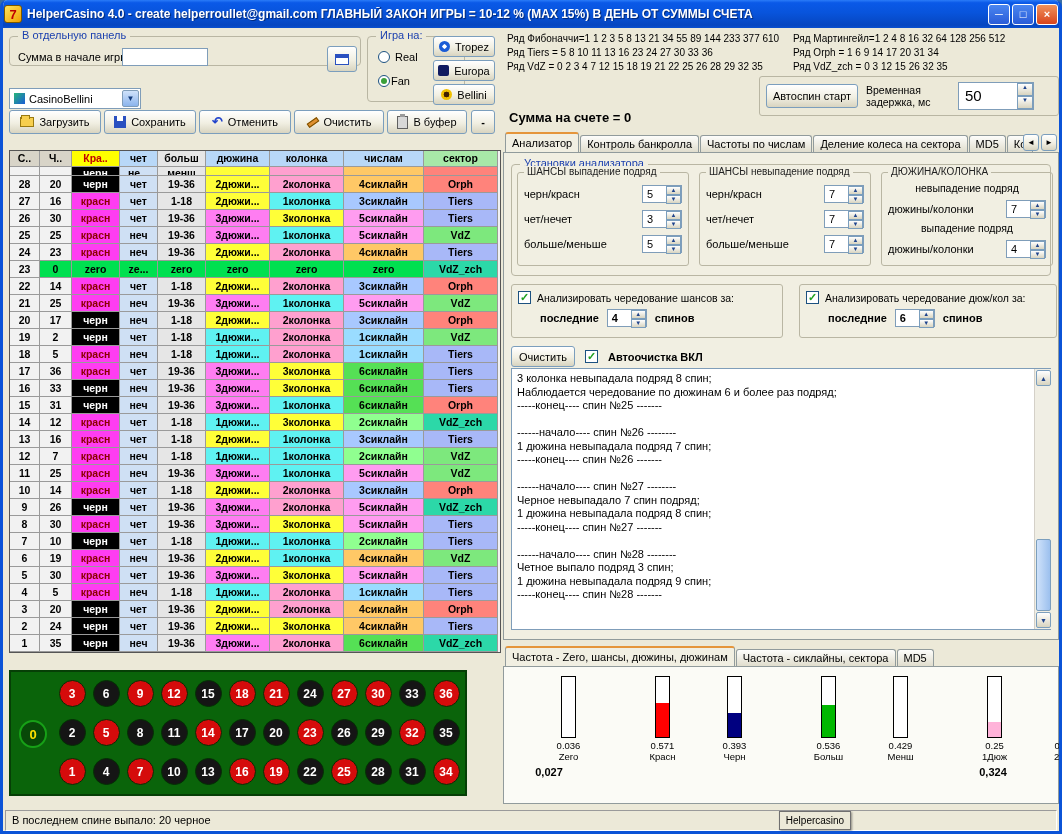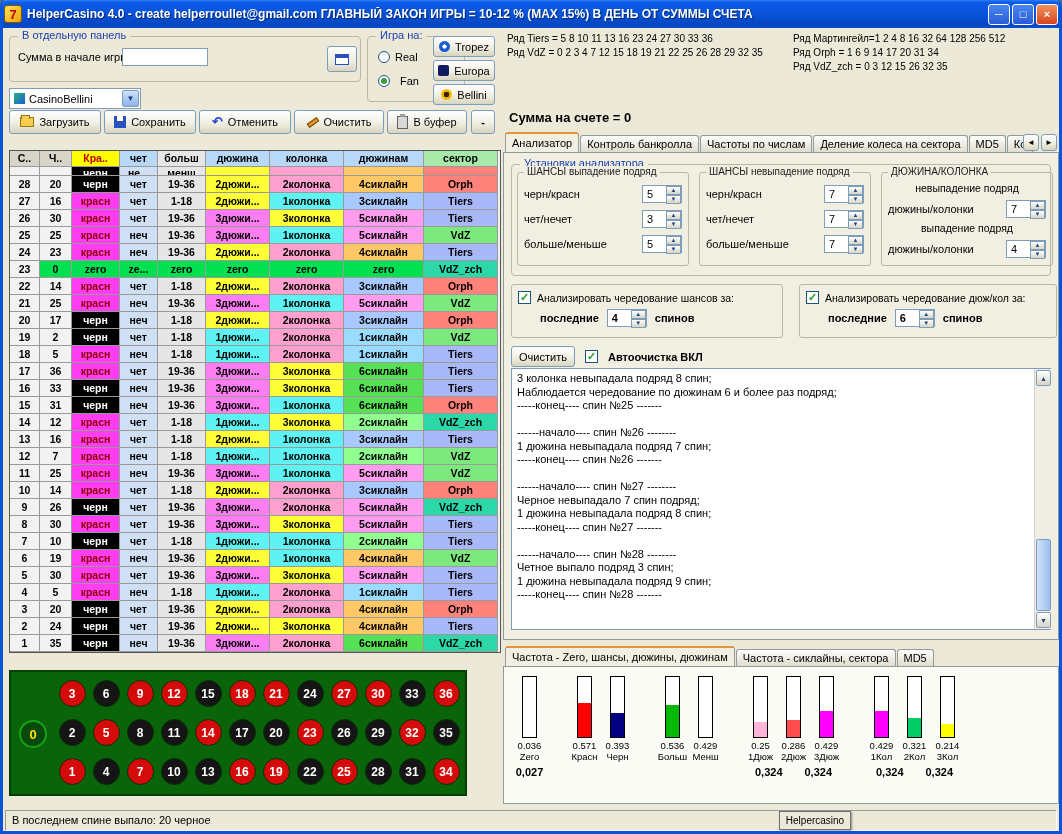--- a/index.html
+++ b/index.html
@@ -118,21 +118,21 @@
       padding:3px 20px 3px 5px; }
   .vscroll { position:absolute; right:0; top:0; bottom:0; width:17px; background:#f0eee4; border-left:1px solid #d4d0c8; }
   .sarrow { position:absolute; left:1px; width:15px; height:16px; font-size:7px; text-align:center; line-height:15px;
       background:linear-gradient(#fff,#d8d4c0); border:1px solid #7b9ebd; border-radius:2px; color:#20448c;}
   .sthumb { position:absolute; left:1px; width:15px; height:72px; bottom:18px;
       background:linear-gradient(90deg,#cfe2fa,#9cc0ee); border:1px solid #7b9ebd; border-radius:2px; }
   
   .chartwrap { position:absolute; left:10px; top:30px; right:4px; display:flex; gap:22px; }
   .cgroup { display:flex; flex-direction:column; }
   .cbars { display:flex; }
-  .cbarcol { width:33px; display:flex; flex-direction:column; align-items:center; }
+  .cbarcol { width:33px; display:flex; flex-direction:column; align-items:center;margin-left:39px; }
   .cbar { width:15px; height:62px; border:1px solid #000; background:#fff; display:flex; flex-direction:column; justify-content:flex-end; }
   .cfill { width:100%; }
   .cval { font-size:9.5px; margin-top:2px; white-space:nowrap; }
   .clab { font-size:9.5px; white-space:nowrap; }
   .cbot { display:flex; justify-content:space-around; font-size:11px; font-weight:bold; margin-top:4px; }
   
   .statusbar { position:absolute; left:2px; top:810px; width:1052px; height:21px; background:#ece9d8;
       border:1px solid; border-color:#9a9a9a #fff #fff #9a9a9a; font-size:11px; line-height:19px; padding-left:6px; }
   .chip { position:absolute; left:776px; top:811px; width:72px; height:19px; background:#ece9d8;
       border:1px solid #707070; box-shadow:1px 1px 2px rgba(0,0,0,.4); font-size:10px; text-align:center; line-height:17px; }
@@ -145,36 +145,36 @@
   <div class="titlebar">
     <div class="app-icon"><span>7</span></div>
     <div class="title-text">HelperCasino 4.0 - create helperroullet@gmail.com ГЛАВНЫЙ ЗАКОН ИГРЫ = 10-12 % (MAX 15%) В ДЕНЬ ОТ СУММЫ СЧЕТА</div>
     <div class="winbtns">
       <div class="winbtn">─</div>
       <div class="winbtn">□</div>
       <div class="winbtn close">×</div>
     </div>
   </div>
 
-  <div class="groupbox" style="left:6px;top:36px;width:352px;height:46px;">
+  <div class="groupbox" style="left:6px;top:36px;width:352px;height:30px;">
     <div class="groupcap">В отдельную панель</div>
     <span class="lbl" style="position:absolute;left:8px;top:14px;">Сумма в начале игры</span>
     <input class="txtinput" style="position: absolute; left: 112px; top: 11px; width: 86px; height: 18px;" value="">
   </div>
   <div class="xpbtn detach-btn">
       <span class="detach-ico"></span>
     </div>
 
   <div class="groupbox" style="left:364px;top:36px;width:98px;height:66px;">
     <div class="groupcap">Игра на:</div>
     <div style="position:absolute;left:10px;top:14px;display:flex;align-items:center;gap:5px;">
       <span class="radio"></span>
       <span class="lbl">Real</span>
     </div>
-    <div style="position:absolute;left:10px;top:38px;display:flex;align-items:center;gap:10px;text-align:right;">
+    <div style="position:absolute;left:10px;top:38px;display:flex;align-items:center;gap:1px;text-align:right;">
       <span class="radio">
           <span class="dot"></span>
         </span>
       <span class="lbl">Fan</span>
     </div>
   </div>
 
   <div class="xpbtn" style="position:absolute;left:430px;top:36px;width:62px;height:21px;">
     <span class="ico-dot" style="background:radial-gradient(circle,#fff 25%,#1a5cd6 30%);"></span>
     <span>Tropez</span>
@@ -210,42 +210,54 @@
     <span class="ico-brush"></span>
       <span>Очистить</span>
   </div>
   <div class="xpbtn toolbar-btn" style="left:384px;width:80px;">
     <span class="ico-clip"></span>
       <span>В буфер</span>
   </div>
   <div class="xpbtn toolbar-btn" style="left:468px;width:24px;font-weight:bold;">-</div>
 
   <div style="position:absolute;left:504px;top:32px;">
+      <div class="series-line">Ряд Фибоначчи=1 1 2 3 5 8 13 21 34 55 89 144 233 377 610</div>
       <div class="series-line">Ряд Tiers = 5 8 10 11 13 16 23 24 27 30 33 36</div>
       <div class="series-line">Ряд VdZ = 0 2 3 4 7 12 15 18 19 21 22 25 26 28 29 32 35</div>
     </div>
   <div style="position:absolute;left:790px;top:32px;">
       <div class="series-line">Ряд Мартингейл=1 2 4 8 16 32 64 128 256 512</div>
       <div class="series-line">Ряд Orph = 1 6 9 14 17 20 31 34</div>
       <div class="series-line">Ряд VdZ_zch = 0 3 12 15 26 32 35</div>
     </div>
 
+  <div class="autospin">
+    <div class="xpbtn" style="width:92px;height:24px;">Автоспин старт</div>
+    <div class="lbl" style="width:84px;font-size:10.5px;line-height:12px;">Временная задержка, мс</div>
+    <div class="delay-input">
+      <span class="delay-val">50</span>
+      <span class="spinbtns" style="width:16px;">
+        <span class="spinbtn">▲</span>
+        <span class="spinbtn">▼</span>
+      </span>
+    </div>
+  </div>
 
   <div style="position:absolute;left:506px;top:110px;font-size:13px;font-weight:bold;">Сумма на счете = 0</div>
 
   <div class="htable">
     <div class="hrow">
         <div class="hcell hcell-spin">С..</div>
         <div class="hcell hcell-num">Ч..</div>
         <div class="hcell hcell-color">Кра..</div>
         <div class="hcell hcell-parity">чет</div>
         <div class="hcell hcell-range">больш</div>
         <div class="hcell hcell-dozen">дюжина</div>
         <div class="hcell hcell-column">колонка</div>
-        <div class="hcell hcell-sixline">дюжинам</div>
+        <div class="hcell hcell-sixline">числам</div>
         <div class="hcell hcell-sector">сектор</div>
       </div>
     <div class="partialrow">
         <div class="tcell" style="background: rgb(242, 242, 242);"></div>
         <div class="tcell" style="background: rgb(242, 242, 242);"></div>
         <div class="tcell" style="background: rgb(0, 0, 0); color: rgb(255, 255, 255);">черн</div>
         <div class="tcell" style="background: rgb(207, 224, 244);">не...</div>
         <div class="tcell" style="background: rgb(230, 230, 230);">менш</div>
         <div class="tcell" style="background: rgb(255, 255, 56);"></div>
         <div class="tcell" style="background: rgb(255, 160, 207);"></div>

